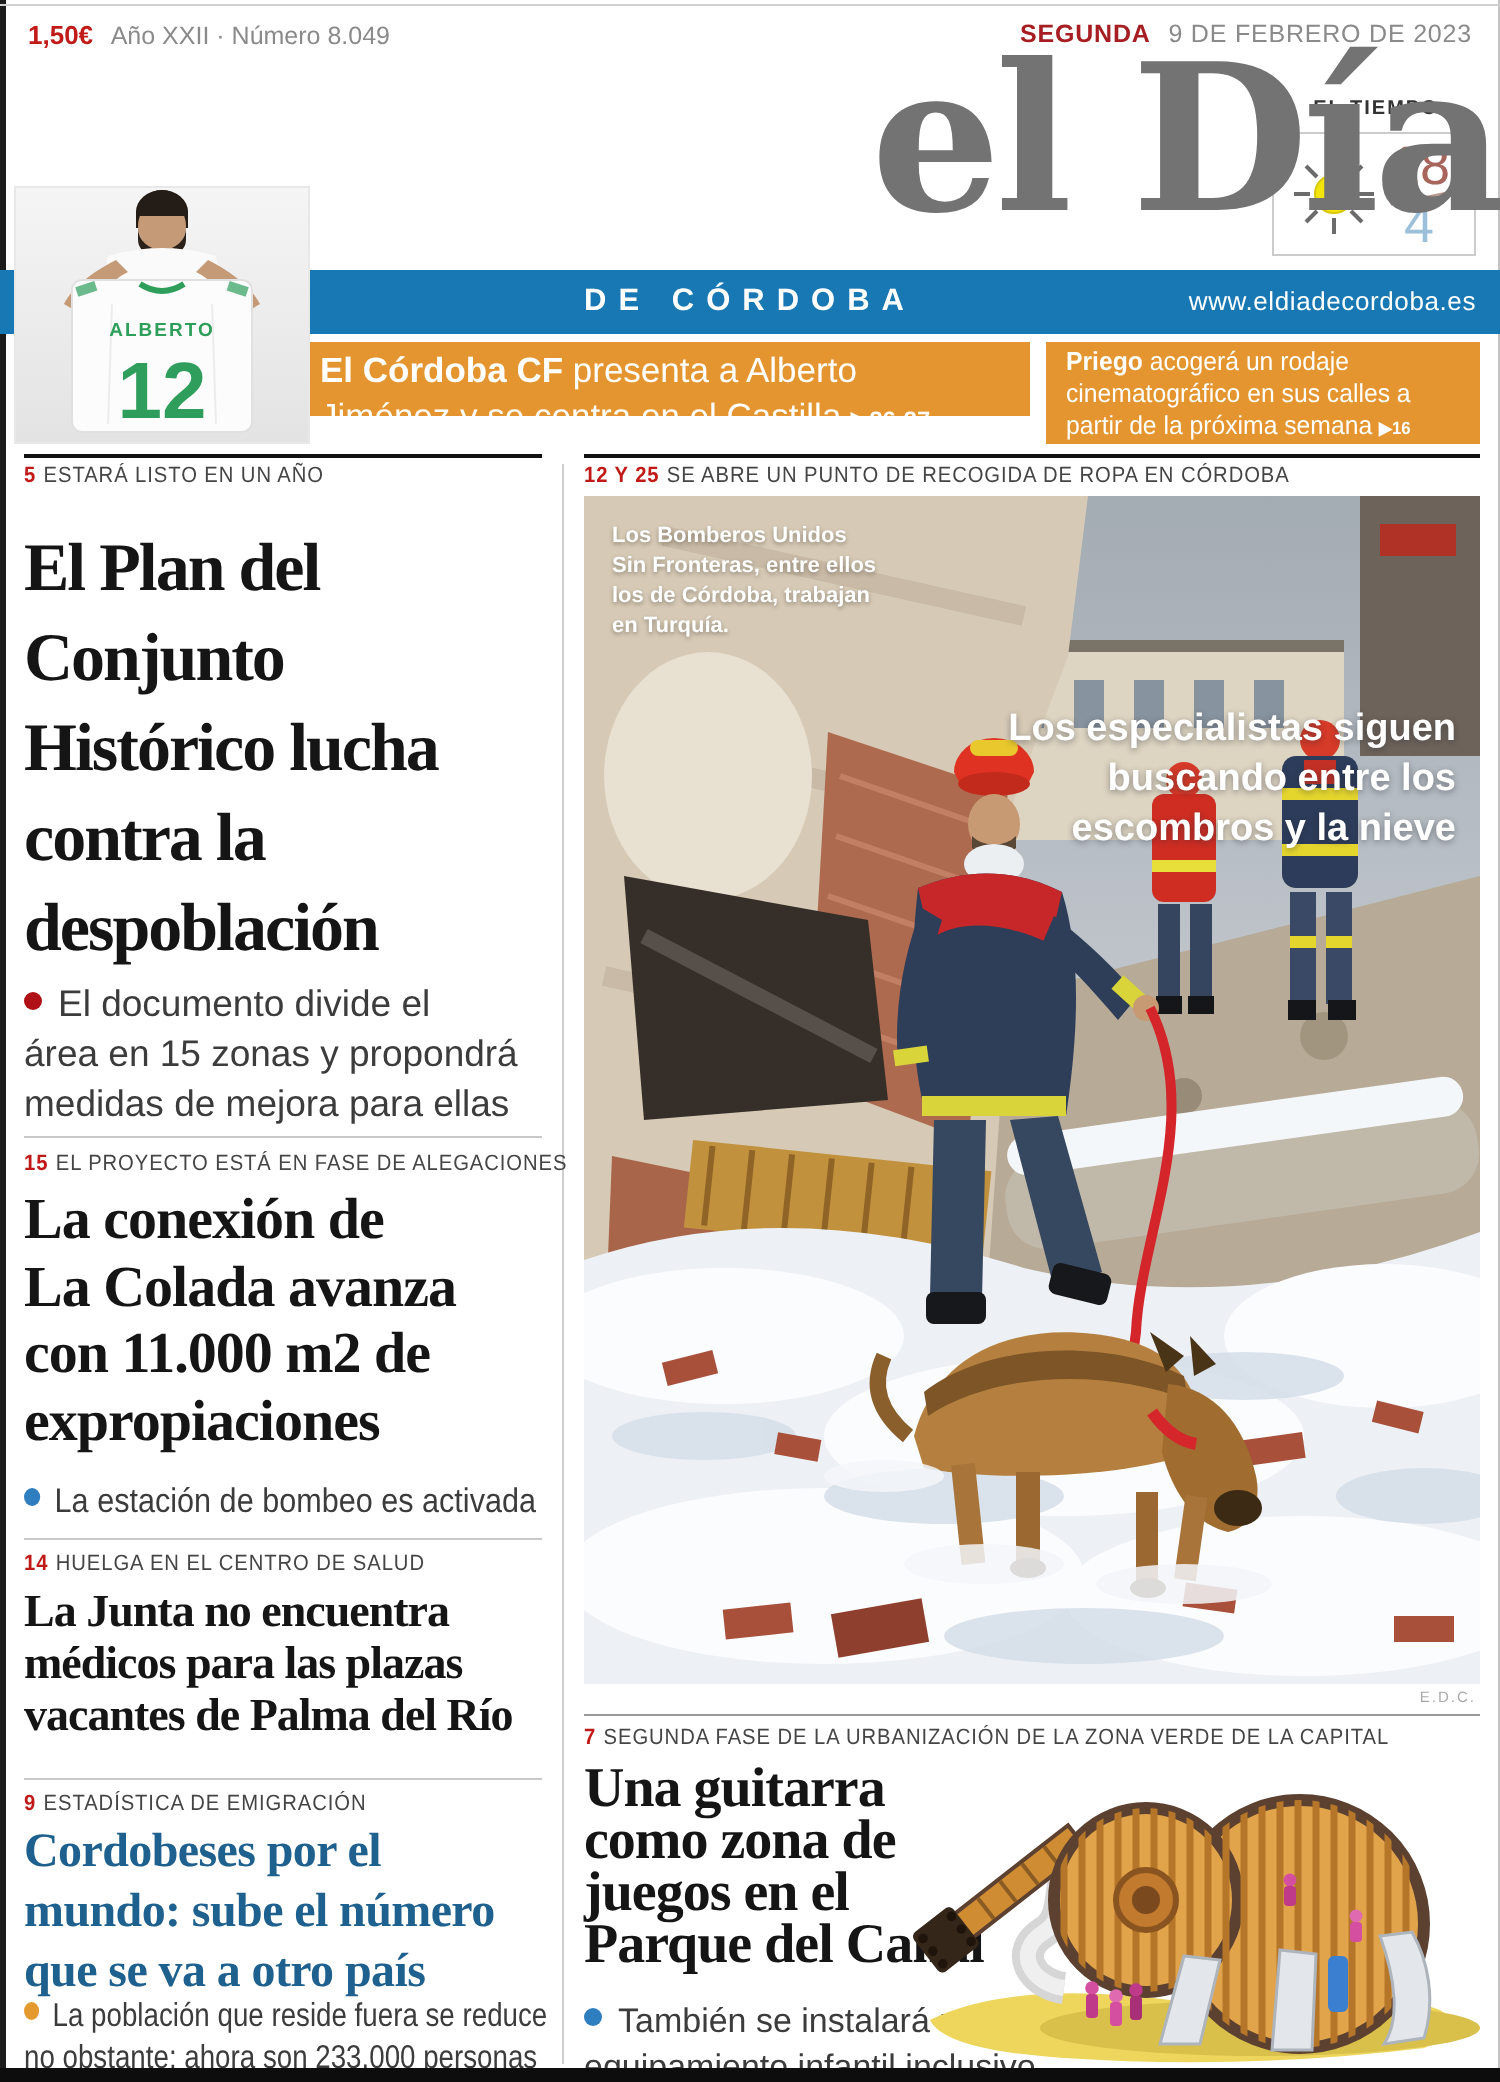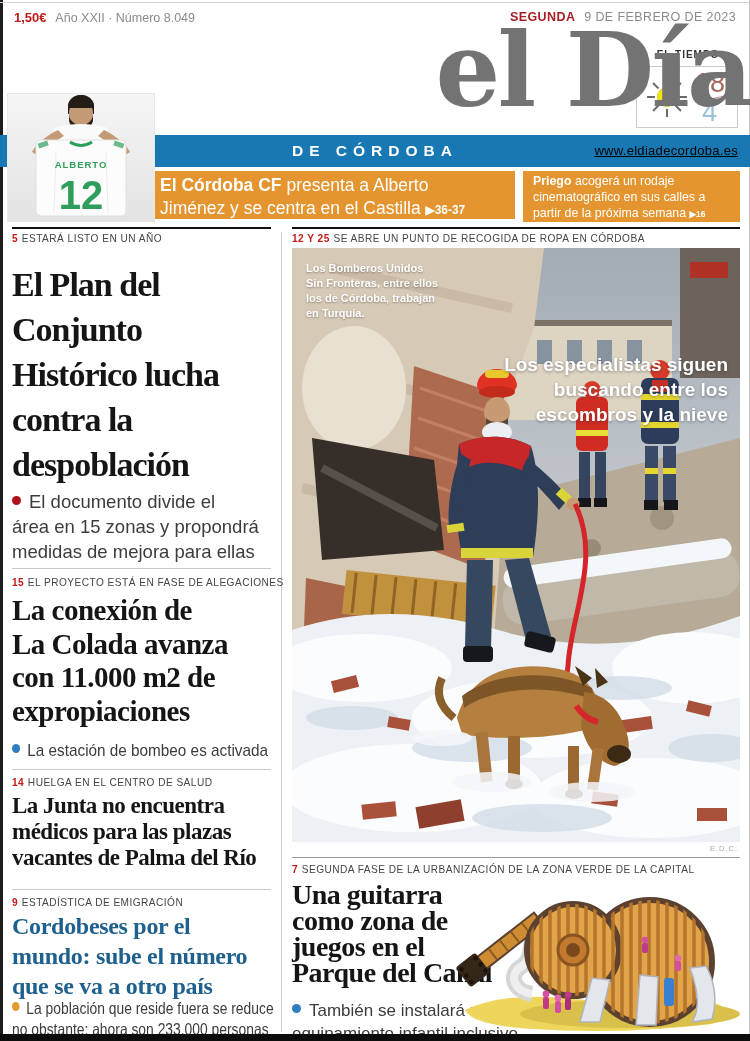--- a/index.html
+++ b/index.html
@@ -25,24 +25,24 @@
     font-weight:700;letter-spacing:1px;color:#333;}
   .weather-box{right:12px;top:66px;width:100px;height:60px;border:1px solid #ccc;background:#fff;}
   .w-high{position:absolute;right:12px;top:1px;font-size:27px;color:#a8655c;}
   .w-low{position:absolute;right:20px;top:30px;font-size:27px;color:#9cc0da;}
   .w-line{position:absolute;right:6px;top:31px;width:36px;height:1px;background:#b9948a;transform:rotate(-12deg);}
   .sun{position:absolute;left:8px;top:8px;}
   
   .blue-bar{left:0;top:135px;width:750px;height:32px;background:#1878b4;z-index:1;}
   .region{position:absolute;left:0;top:7px;width:100%;text-align:center;color:#fff;
     font-weight:700;font-size:15.5px;letter-spacing:6px;}
-  .website{position:absolute;right:12px;top:8px;color:#000000;font-size:13px;letter-spacing:.3px;text-decoration:underline;}
+  .website{position:absolute;right:12px;top:8px;color:#ffffff;font-size:13px;letter-spacing:.3px;}
   
   .promo{background:#e5952f;color:#fff;z-index:1;}
-  .promo-left{left:10px;top:171px;width:505px;height:48px;}
+  .promo-left{left:10px;top:171px;width:505px;height:37px;}
   .promo-right{left:523px;top:171px;width:217px;height:51px;}
   .promo-left .ptxt{position:absolute;left:150px;top:3px;width:352px;font-size:17.5px;line-height:23px;}
   .promo-right .ptxt{position:absolute;left:10px;top:2px;width:205px;font-size:13px;line-height:16px;}
   .promo .pline{white-space:nowrap;transform-origin:left top;}
   .promo-right .pline{transform:scaleX(.95);}
   .promo b{font-weight:700;}
   .ref{font-size:.68em;font-weight:700;letter-spacing:0;}
   
   .player{left:8px;top:94px;width:146px;height:127px;z-index:5;box-shadow:0 0 0 1px #e8e8e8;}
   

